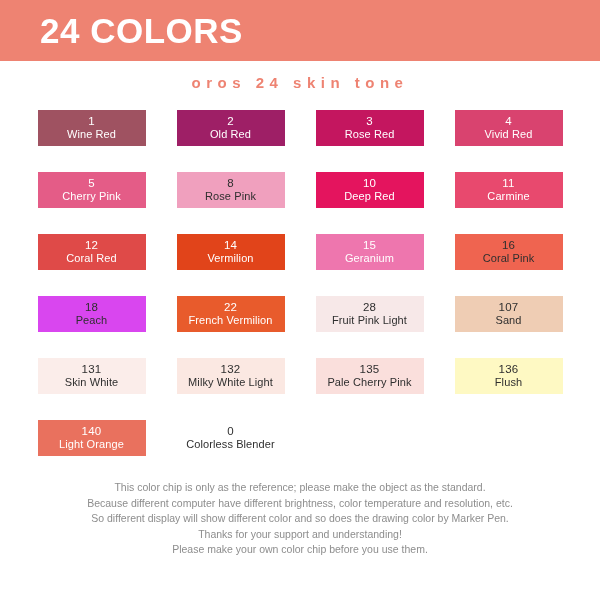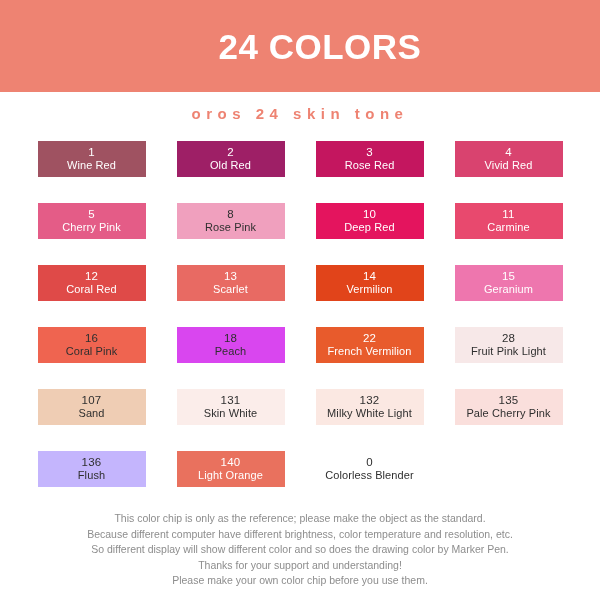--- a/index.html
+++ b/index.html
@@ -15,25 +15,25 @@
   }
   .page {
     position: relative;
     width: 600px;
     height: 600px;
     box-sizing: border-box;
   }
 
   
   .header-band {
-    height: 92px;
+    height: 61px;
     background: #ee8372;
     display: flex;
     align-items: center;
-    justify-content: center;
+    justify-content: flex-start;
     padding-left: 40px;
   }
   .header-title {
     color: #ffffff;
     font-size: 35px;
     font-weight: bold;
     letter-spacing: 0.5px;
     line-height: 1;
     white-space: nowrap;
   }
@@ -146,24 +146,20 @@
         <div class="chip-name" style="color: rgb(255, 255, 255);">Deep Red</div>
       </div>
       <div class="chip light-text" style="background: rgb(232, 73, 110);">
         <div class="chip-code" style="color: rgb(255, 255, 255);">11</div>
         <div class="chip-name" style="color: rgb(255, 255, 255);">Carmine</div>
       </div>
       <div class="chip light-text" style="background: rgb(223, 74, 72);">
         <div class="chip-code" style="color: rgb(255, 255, 255);">12</div>
         <div class="chip-name" style="color: rgb(255, 255, 255);">Coral Red</div>
       </div>
-      <div class="chip light-text" style="background: rgb(232, 106, 99);">
-        <div class="chip-code" style="color: rgb(255, 255, 255);">13</div>
-        <div class="chip-name" style="color: rgb(255, 255, 255);">Scarlet</div>
-      </div>
       <div class="chip light-text" style="background: rgb(225, 68, 26);">
         <div class="chip-code" style="color: rgb(255, 255, 255);">14</div>
         <div class="chip-name" style="color: rgb(255, 255, 255);">Vermilion</div>
       </div>
       <div class="chip light-text" style="background: rgb(238, 118, 174);">
         <div class="chip-code" style="color: rgb(255, 255, 255);">15</div>
         <div class="chip-name" style="color: rgb(255, 255, 255);">Geranium</div>
       </div>
       <div class="chip dark-text" style="background: rgb(239, 100, 80);">
         <div class="chip-code" style="color: rgb(47, 47, 47);">16</div>
@@ -190,21 +186,21 @@
         <div class="chip-name" style="color: rgb(47, 47, 47);">Skin White</div>
       </div>
       <div class="chip dark-text" style="background: rgb(251, 232, 226);">
         <div class="chip-code" style="color: rgb(47, 47, 47);">132</div>
         <div class="chip-name" style="color: rgb(47, 47, 47);">Milky White Light</div>
       </div>
       <div class="chip dark-text" style="background: rgb(250, 223, 220);">
         <div class="chip-code" style="color: rgb(47, 47, 47);">135</div>
         <div class="chip-name" style="color: rgb(47, 47, 47);">Pale Cherry Pink</div>
       </div>
-      <div class="chip dark-text" style="background: #c4b5fd;">
+      <div class="chip dark-text" style="background: #fef9c3;">
         <div class="chip-code" style="color: rgb(47, 47, 47);">136</div>
         <div class="chip-name" style="color: rgb(47, 47, 47);">Flush</div>
       </div>
       <div class="chip light-text" style="background: rgb(233, 113, 94);">
         <div class="chip-code" style="color: rgb(255, 255, 255);">140</div>
         <div class="chip-name" style="color: rgb(255, 255, 255);">Light Orange</div>
       </div>
       <div class="chip dark-text" style="background: rgb(255, 255, 255);">
         <div class="chip-code" style="color: rgb(47, 47, 47);">0</div>
         <div class="chip-name" style="color: rgb(47, 47, 47);">Colorless Blender</div>

